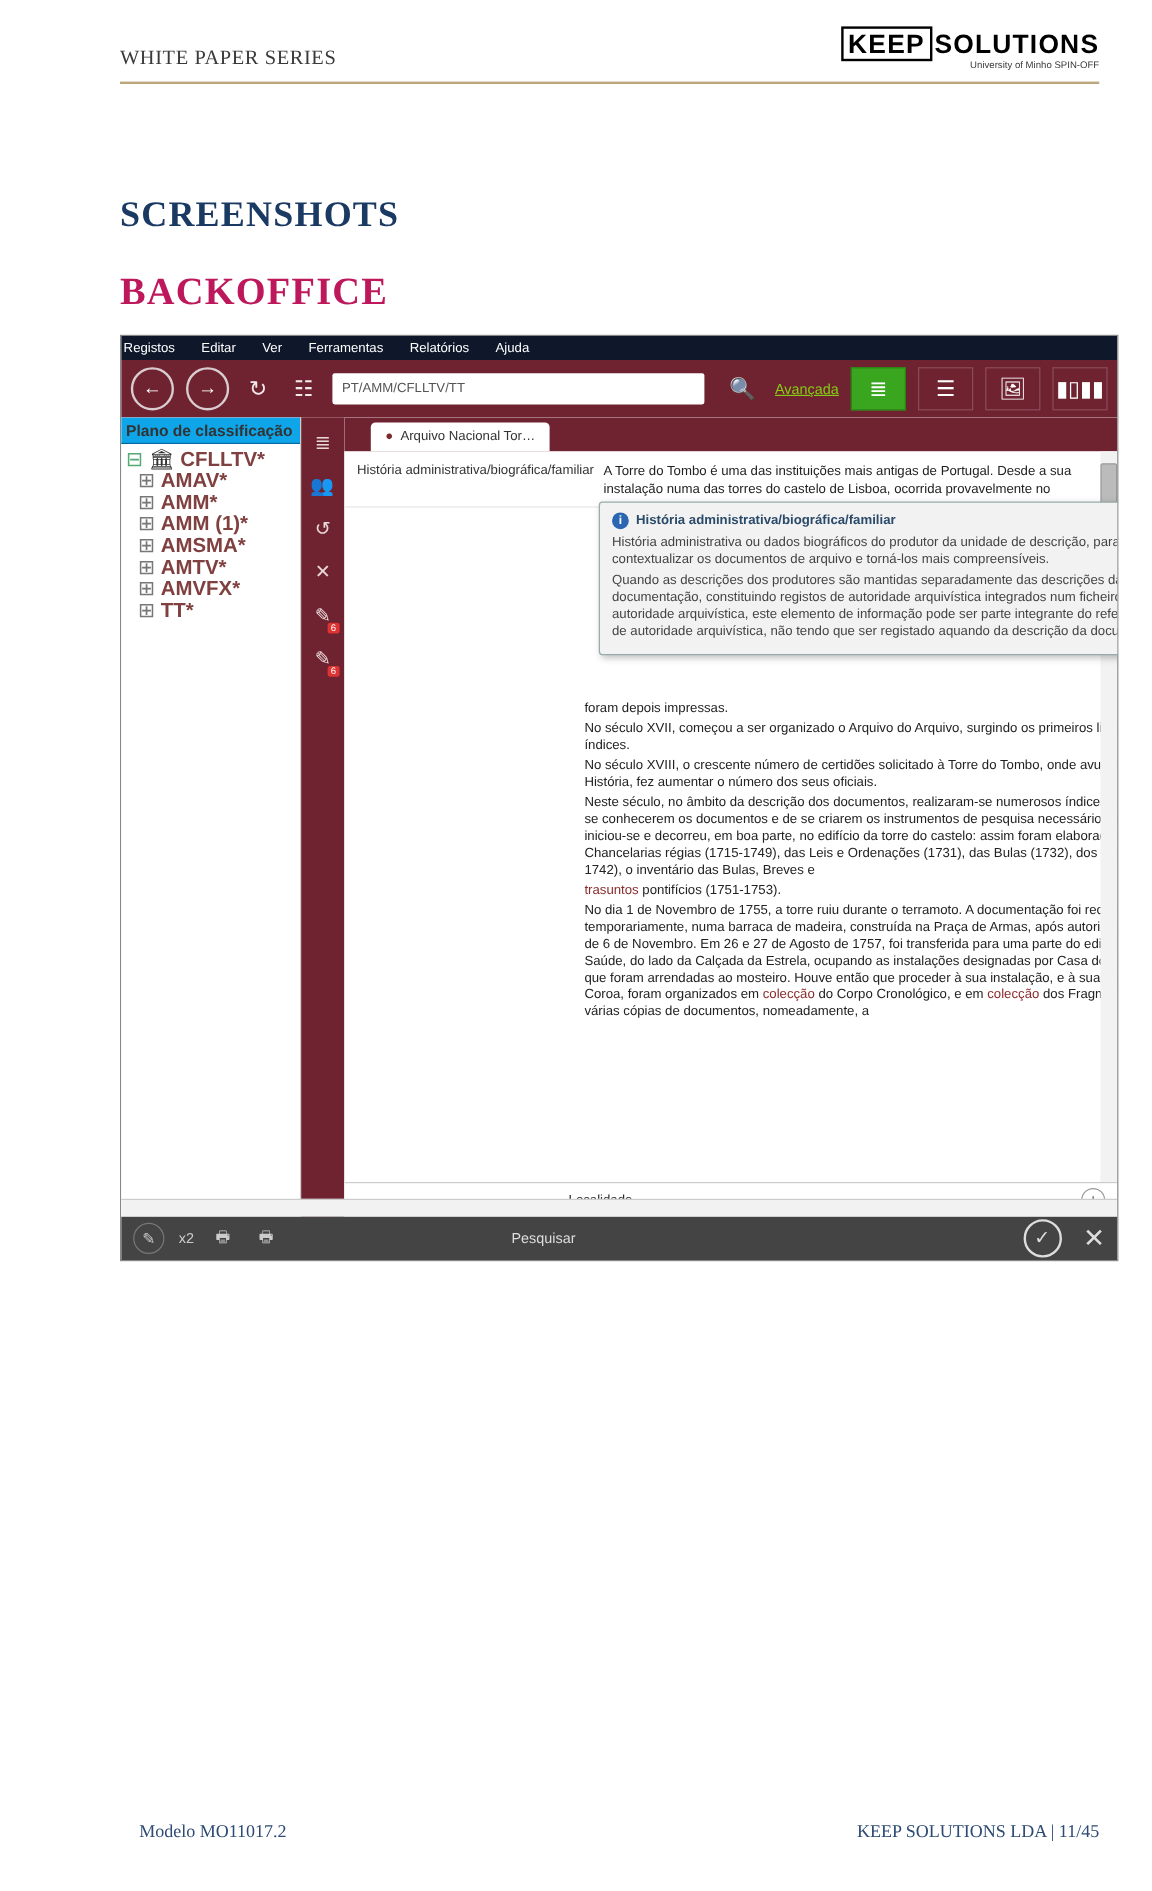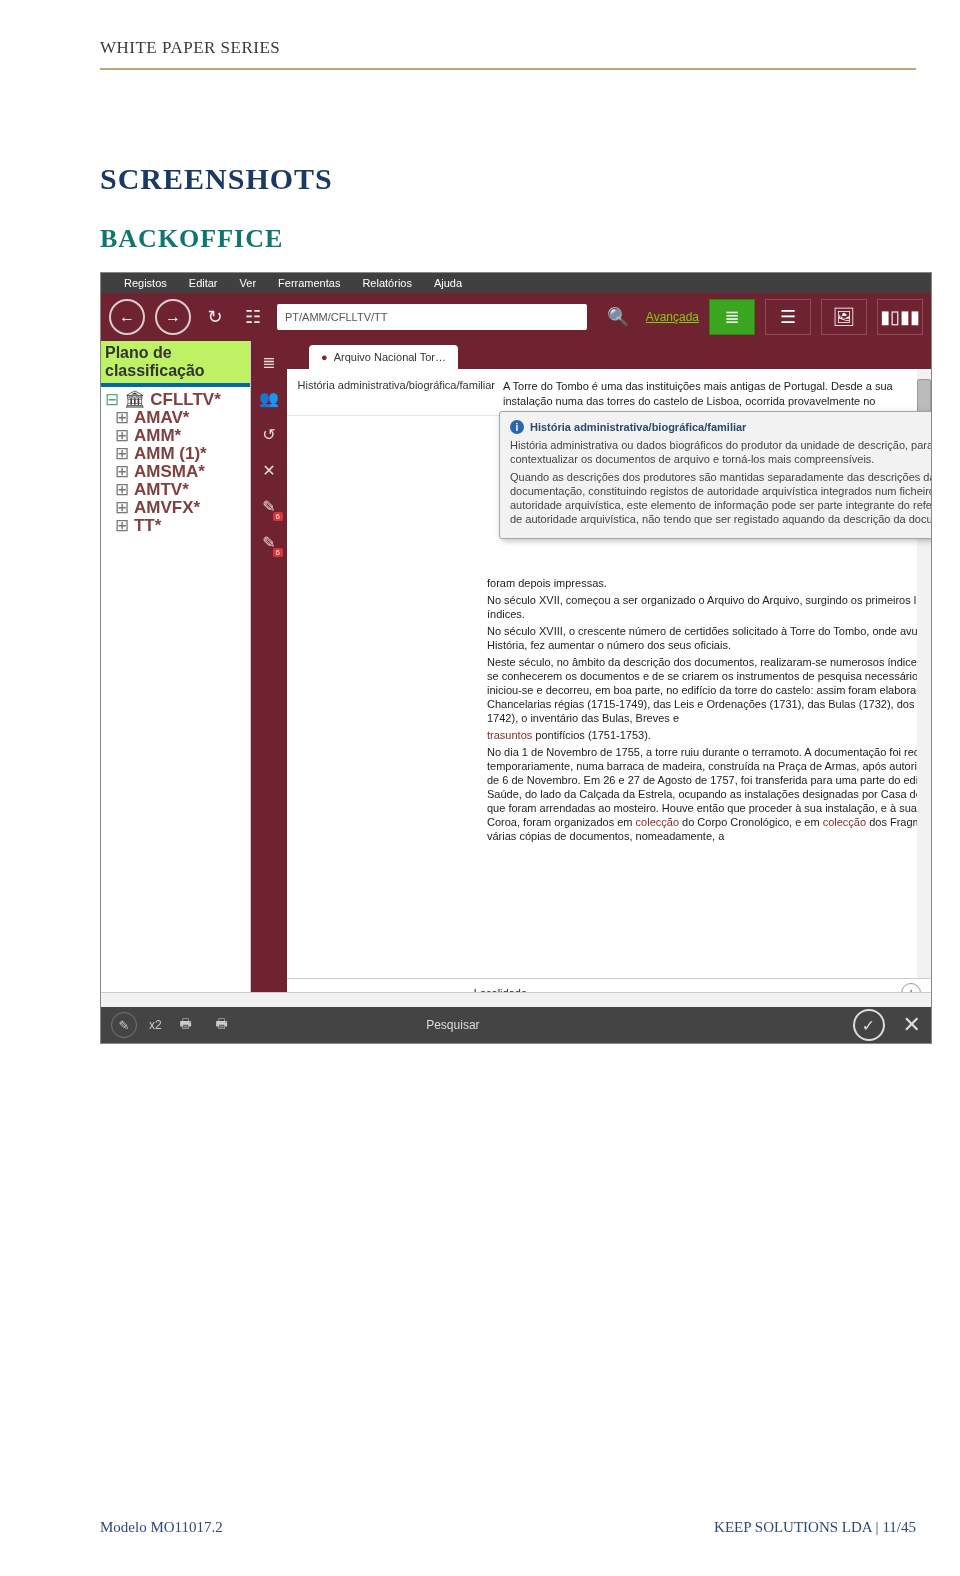--- a/index.html
+++ b/index.html
@@ -7,37 +7,37 @@
   .hdr-left{position:absolute;top:38px;left:72px;font-size:17px;letter-spacing:0.5px;color:#3a3a3a;}
   .logo{position:absolute;top:24px;right:72px;text-align:right;}
   .logo-main{font-family:Verdana,Arial,sans-serif;font-size:22px;font-weight:700;letter-spacing:1px;color:#000;}
   .logo-keep{border:2px solid #000;padding:0 4px;margin-right:2px;}
   .logo-sub{font-size:8px;color:#3a3a3a;font-family:Verdana,Arial,sans-serif;}
   .rule{position:absolute;left:72px;right:72px;top:68px;height:0;border-top:2px solid #bba77b;}
   .content{margin-top:120px;}
   .h-a{font-size:30px;color:#1b3a63;letter-spacing:1px;margin:0 0 28px 0;font-variant:small-caps;}
   .body-txt{font-size:18px;color:#222;line-height:1.35;margin:0 0 28px 0;}
   .body-txt em{font-style:italic;}
-  .h-b{font-size:26px;color:#0f766e;letter-spacing:1px;margin:10px 0 18px 0;font-variant:small-caps;}
+  .h-b{font-size:32px;color:#be185d;letter-spacing:1px;margin:10px 0 18px 0;font-variant:small-caps;}
 
   
   .shot{border:1px solid #888;width:830px;height:770px;font-family:Verdana,Arial,sans-serif;font-size:11px;color:#222;overflow:hidden;position:relative;background:#fff;}
-  .menubar{background:#404040;color:#fff;height:20px;display:flex;align-items:center;padding-left:23px;}
+  .menubar{background:#0f172a;color:#fff;height:20px;display:flex;align-items:center;padding-left:2px;}
   .menubar span{margin-right:22px;cursor:default;}
   .toolbar{background:#6f2230;height:48px;display:flex;align-items:center;padding:0 8px;gap:10px;}
   .circ-btn{width:32px;height:32px;border:2px solid #d9cccf;border-radius:50%;display:flex;align-items:center;justify-content:center;color:#fff;font-size:16px;}
   .tb-icon{width:28px;height:28px;color:#f3e9eb;display:flex;align-items:center;justify-content:center;font-size:18px;}
   .addr{flex:1;height:26px;background:#fff;border-radius:2px;display:flex;align-items:center;padding:0 8px;color:#555;}
   .srch-ico{color:#fff;font-size:18px;margin-left:10px;}
   .adv{color:#84cc16;text-decoration:underline;margin-left:6px;font-size:12px;}
   .view-btn{width:44px;height:34px;border:1px solid #8a4e5b;display:flex;align-items:center;justify-content:center;color:#fff;font-size:18px;}
   .view-btn.active{background:#3aa51e;border-color:#2b8414;}
   .body{display:flex;height:calc(100% - 20px - 48px - 36px);}
   .sidebar{width:150px;background:#fff;border-right:1px solid #ccc;padding:0;box-sizing:border-box;}
-  .side-title{background:#bef264;border-bottom:4px solid #0369a1;padding:3px 4px;font-weight:bold;color:#333;font-size:16px;}
+  .side-title{background:#0ea5e9;border-bottom:1px solid #0369a1;padding:3px 4px;font-weight:bold;color:#333;font-size:13px;}
   .tree{padding:4px 4px;font-size:17px;color:#333;line-height:18px;white-space:nowrap;overflow:hidden;}
   .tree .nd::before{content:"⊟ ";color:#5a7;}
   .tree .nd2::before{content:"⊞ ";color:#777;}
   .tree .lbl{color:#804040;font-weight:bold;}
   .icol{width:36px;background:#6f2230;display:flex;flex-direction:column;align-items:center;padding-top:6px;}
   .icol .ic{width:28px;height:30px;color:#e8d8da;display:flex;align-items:center;justify-content:center;font-size:16px;margin-bottom:6px;position:relative;}
   .icol .badge{position:absolute;bottom:0;right:0;background:#d33;color:#fff;font-size:8px;padding:0 3px;border-radius:2px;}
   .main{flex:1;background:#fff;display:flex;flex-direction:column;min-width:0;}
   .tabbar{height:28px;background:#6f2230;display:flex;align-items:flex-end;padding-left:22px;}
   .tab{background:#fff;border-radius:4px 4px 0 0;height:24px;display:flex;align-items:center;padding:0 12px;color:#333;font-size:11px;gap:6px;}
@@ -61,28 +61,34 @@
   .sb-ic{width:24px;height:24px;border:1px solid #777;border-radius:50%;display:flex;align-items:center;justify-content:center;color:#ccc;font-size:13px;}
   .sb-txt{color:#ccc;font-size:12px;}
   .sb-search{flex:0 0 auto;margin:0 auto;color:#ddd;font-size:12px;}
   .sb-right{margin-left:auto;display:flex;align-items:center;gap:18px;}
   .sb-check{width:28px;height:28px;border:2px solid #ddd;border-radius:50%;display:flex;align-items:center;justify-content:center;font-size:16px;color:#ddd;}
   .sb-x{font-size:22px;color:#ddd;}
   .scroll-hint{position:absolute;right:0;top:0;bottom:28px;width:14px;background:linear-gradient(#f2f2f2,#f2f2f2);display:flex;flex-direction:column;}
   .scroll-hint .thumb{flex:0 0 auto;margin-top:10px;height:70px;background:#bbb;border:1px solid #999;border-radius:2px;}
   .sb-scroll{position:absolute;left:0;right:0;height:14px;background:#f2f2f2;border-top:1px solid #ccc;}
 
-  .ftr-left{position:absolute;left:72px;bottom:40px;font-size:15px;color:#2c4a73;}
+  .ftr-left{position:absolute;left:88px;bottom:40px;font-size:15px;color:#2c4a73;}
   .ftr-right{position:absolute;right:72px;bottom:40px;font-size:15px;color:#2c4a73;}
 </style>
 </head>
 <body>
 
 <div class="page">
   <div class="hdr-left">WHITE PAPER SERIES</div>
+  <div class="logo">
+    <div class="logo-main">
+      <span class="logo-keep">KEEP</span><span>SOLUTIONS</span>
+    </div>
+    <div class="logo-sub">University of Minho SPIN-OFF</div>
+  </div>
   <div class="rule"></div>
 
   <div class="content">
     <h2 class="h-a">SCREENSHOTS</h2>
     <h3 class="h-b">BACKOFFICE</h3>
 
     <div class="shot">
       <div class="menubar">
         <span>Registos</span>
         <span>Editar</span>

